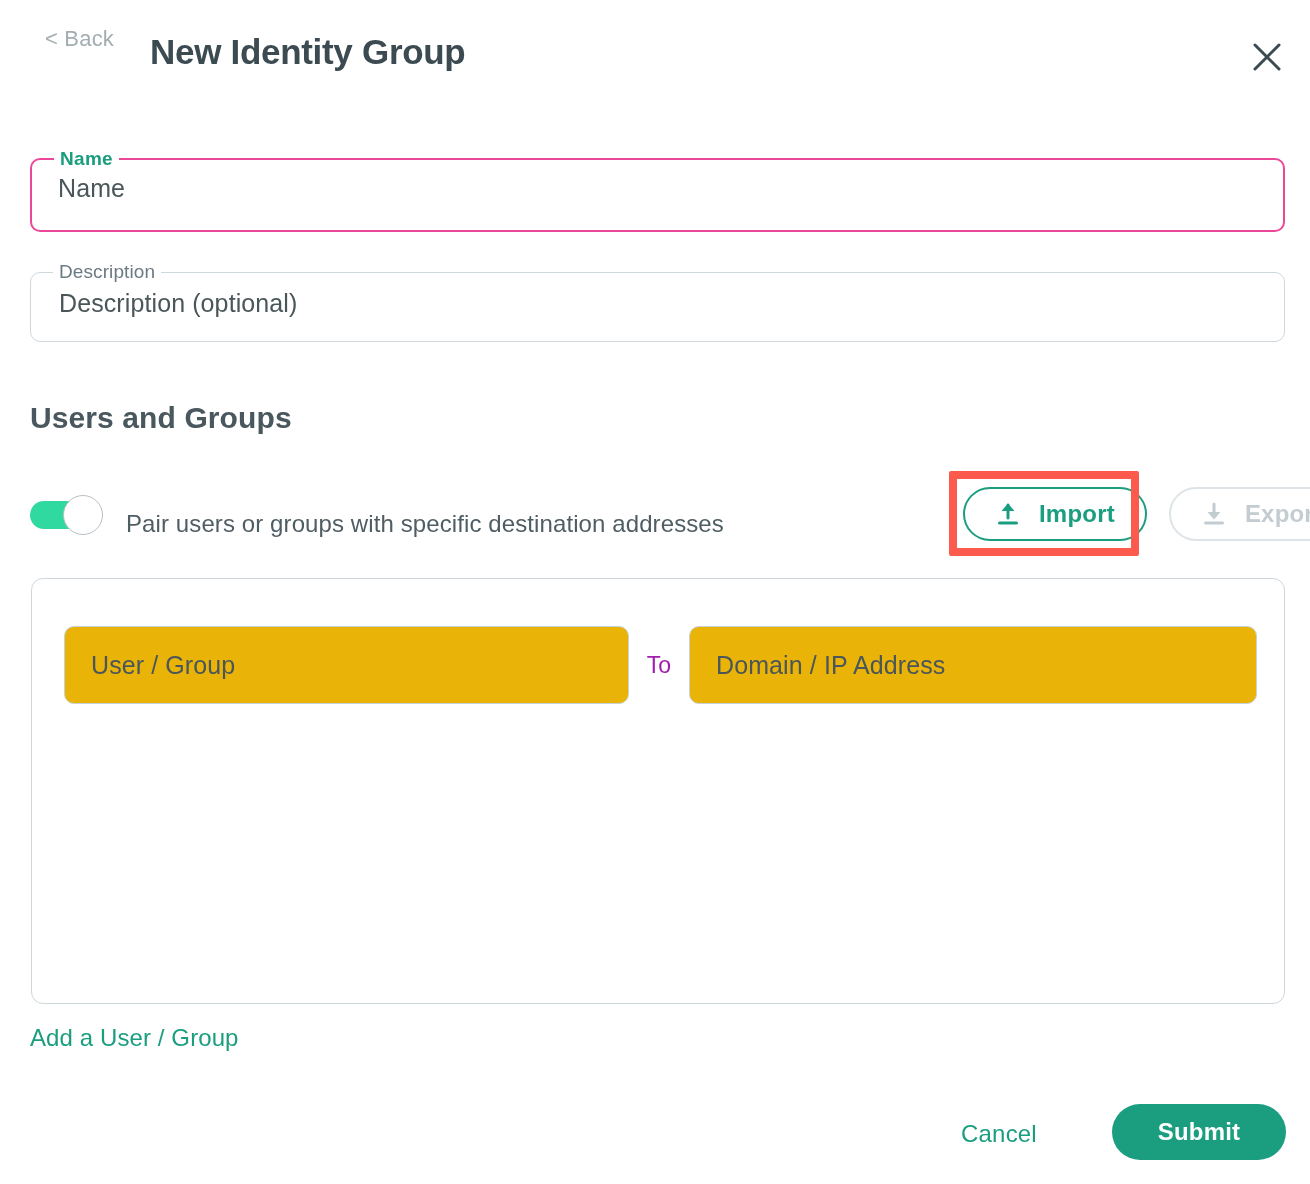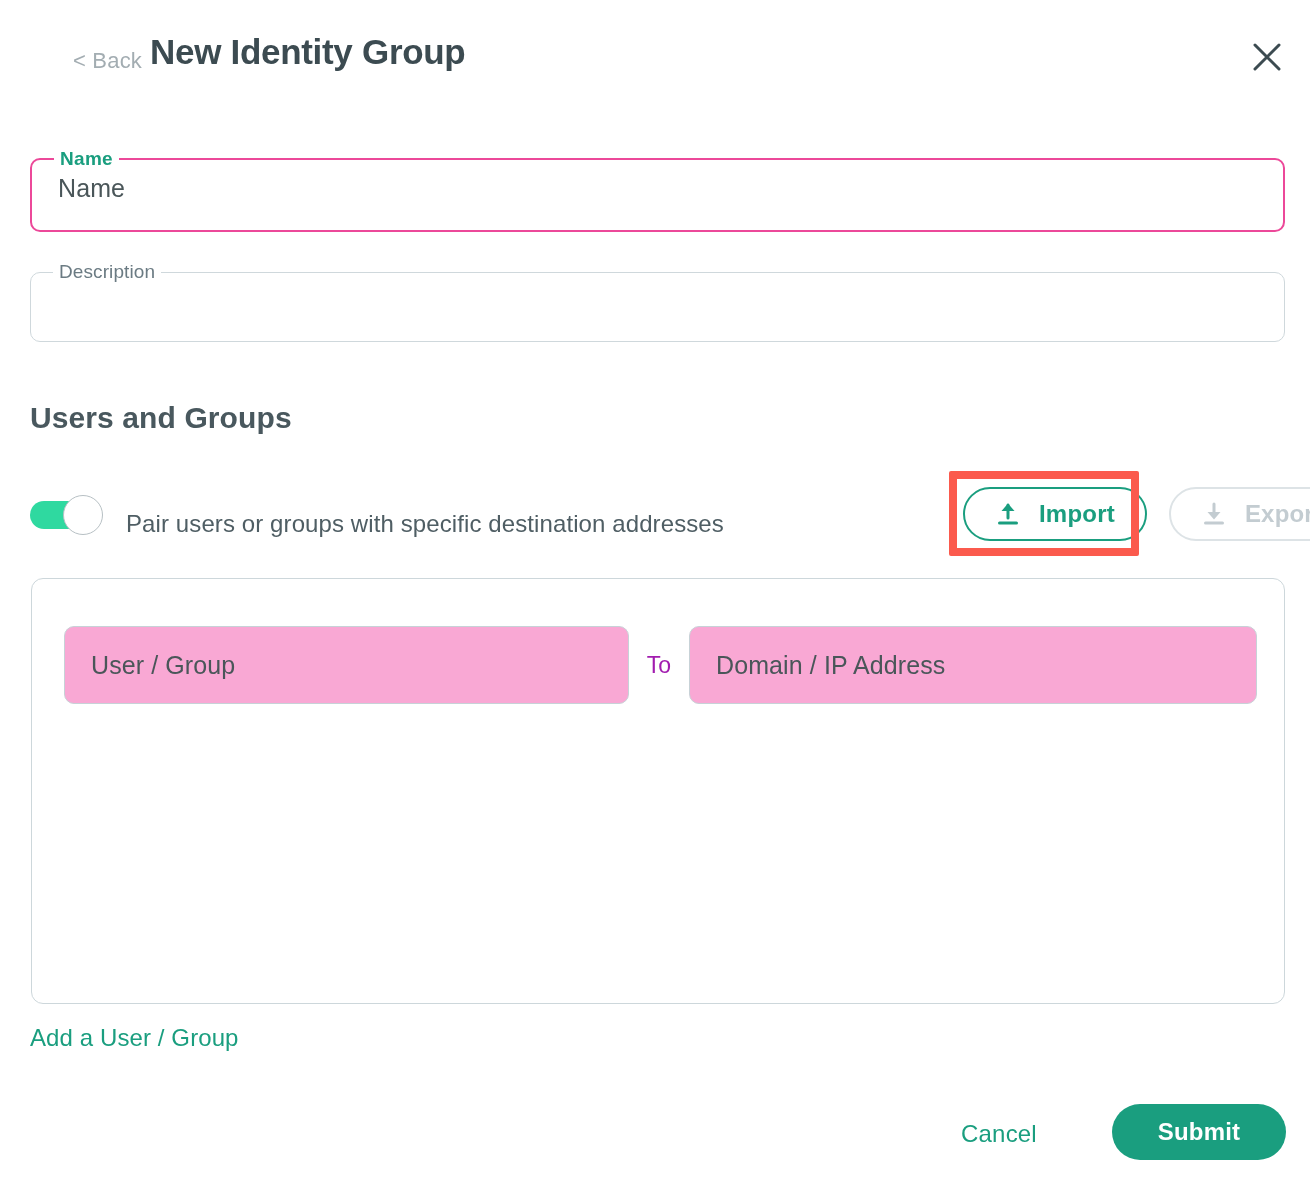--- a/index.html
+++ b/index.html
@@ -23,27 +23,26 @@
   
   .header {
     position: absolute;
     left: 0; top: 0;
     width: 1310px;
     height: 114px;
   }
   .back-link {
     position: absolute;
     left: 45px;
-    top: 48px;
+    top: 26px;
     font-size: 22px;
     color: #a3adb2;
     letter-spacing: 0.2px;
     cursor: pointer;
     white-space: nowrap;
-    margin-left: 28px;
   }
   .page-title {
     position: absolute;
     left: 150px;
     top: 32px;
     font-size: 35px;
     font-weight: bold;
     color: #3c4b51;
     letter-spacing: -0.3px;
     white-space: nowrap;
@@ -218,21 +217,21 @@
     top: 47px;
     display: flex;
     align-items: center;
   }
   .pair-input {
     display: flex;
     align-items: center;
     height: 78px;
     border: 1px solid #c7d2d7;
     border-radius: 10px;
-    background: #f9a8d4;
+    background: #eab308;
     padding: 0 26px;
     font-size: 25px;
     color: #4a5659;
     letter-spacing: 0.1px;
     cursor: text;
     white-space: nowrap;
   }
   #user-group-input { width: 565px; }
   #domain-ip-input { width: 568px; }
   .to-label {
@@ -309,20 +308,21 @@
     </div>
   </div>
 
   <fieldset class="field focused" id="name-field">
     <legend>Name</legend>
     <span class="field-value">Name</span>
   </fieldset>
 
   <fieldset class="field" id="desc-field">
     <legend>Description</legend>
+    <span class="field-value">Description (optional)</span>
   </fieldset>
 
   <h2 class="section-title">Users and Groups</h2>
 
   <div class="toggle-row">
     <div class="toggle">
       <div class="track"></div>
       <div class="knob"></div>
     </div>
     <span class="toggle-label">Pair users or groups with specific destination addresses</span>

